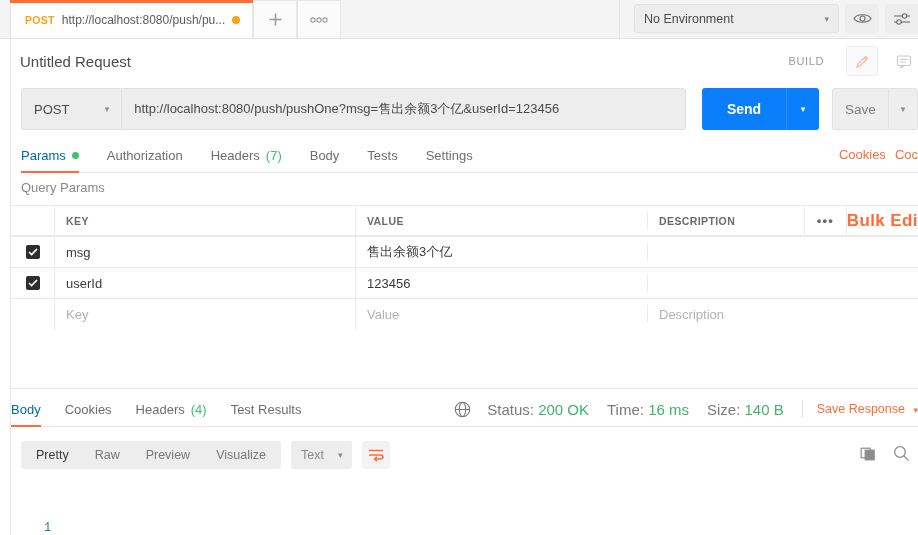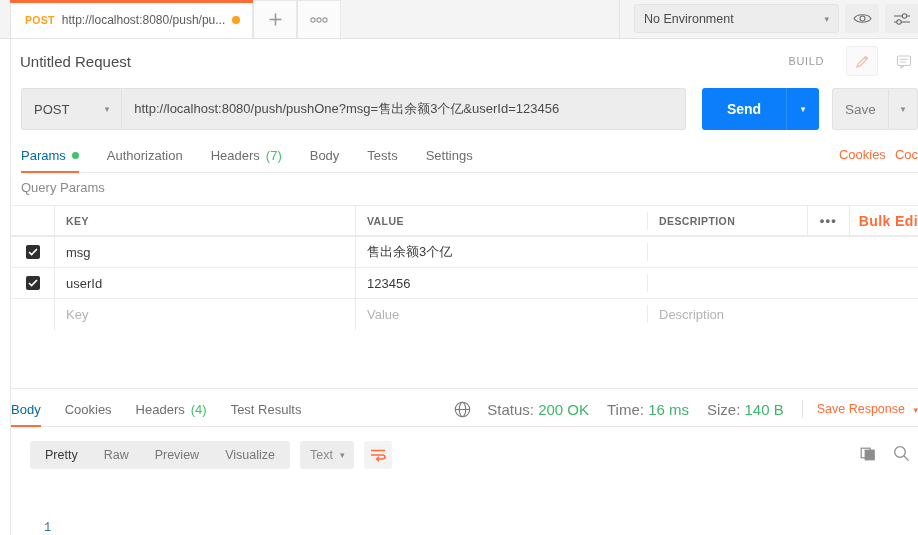--- a/index.html
+++ b/index.html
@@ -144,48 +144,48 @@
     width:14px; height:14px; background:#2e2e2e; border-radius:2px;
     display:flex; align-items:center; justify-content:center; cursor:pointer;
   }
   .chk svg { display:block; }
   .desc-actions {
     position:absolute; right:0; top:0; height:31px; display:flex; align-items:center; gap:0;
   }
   .dots-btn { width:42px; height:31px; display:flex; align-items:center; justify-content:center;
               color:#6d6d6d; font-size:13px; letter-spacing:1.2px; cursor:pointer;
               border-left:1px solid #ebebeb; }
-  .bulk-link { padding-left:9px; font-size:14px; color:#ff6c37; cursor:pointer;
+  .bulk-link { font-size:17px; color:#ff6c37; cursor:pointer;
                border-left:1px solid #ebebeb; height:31px; display:flex; align-items:center; white-space:nowrap; }
 
   
   .resp-divider { position:absolute; left:11px; top:349px; right:0; height:1px; background:#e8e8e8; }
   .resp-tabs {
     position:absolute; left:11px; top:355px; right:0; height:33px;
     display:flex; align-items:flex-start; border-bottom:1px solid #e8e8e8;
   }
   .resp-tabs .rtab { margin-right:24px; }
   .resp-meta { margin-left:auto; display:flex; align-items:center; gap:0; padding-top:6px; }
   .globe { margin-right:16px; display:flex; align-items:center; }
   .meta-item { font-size:15px; color:#7a7a7a; margin-right:18px; white-space:nowrap; }
   .meta-item b { font-weight:normal; color:#3fb56c; }
   .meta-sep { width:1px; height:18px; background:#e2e2e2; margin-right:14px; }
   .save-resp { font-size:12.5px; color:#ff6c37; cursor:pointer; white-space:nowrap; }
   .save-resp .caret { font-size:9px; margin-left:5px; }
 
   
-  .body-toolbar { position:absolute; left:20px; top:396px; right:0; height:40px; display:flex; align-items:center; padding-left:10px; }
+  .body-toolbar { position:absolute; left:11px; top:396px; right:0; height:40px; display:flex; align-items:center; padding-left:10px; }
   .seg {
     height:28px; background:#ededed; border-radius:3px; display:flex; align-items:center; padding:0 2px;
   }
   .seg-item { height:24px; padding:0 13px; display:flex; align-items:center; font-size:12.5px; color:#787878; cursor:pointer; border-radius:2px; }
   .seg-item.active { color:#3a3a3a; }
   .fmt-select {
     height:28px; background:#ededed; border-radius:3px; margin-left:10px;
-    display:flex; align-items:center; padding:0 10px; gap:7px; font-size:12.5px; color:#8a8a8a; cursor:pointer;
+    display:flex; align-items:center; padding:0 10px; gap:14px; font-size:12.5px; color:#8a8a8a; cursor:pointer;
   }
   .fmt-select .caret { font-size:9px; color:#8a8a8a; }
   .wrap-btn {
     width:28px; height:28px; margin-left:10px; background:#f3f3f3; border-radius:3px;
     display:flex; align-items:center; justify-content:center; cursor:pointer;
   }
   .body-right { margin-left:auto; display:flex; align-items:center; gap:16px; padding-right:8px; }
 
   
   .body-content { position:absolute; left:11px; top:438px; right:0; bottom:0; background:#ffffff; }

